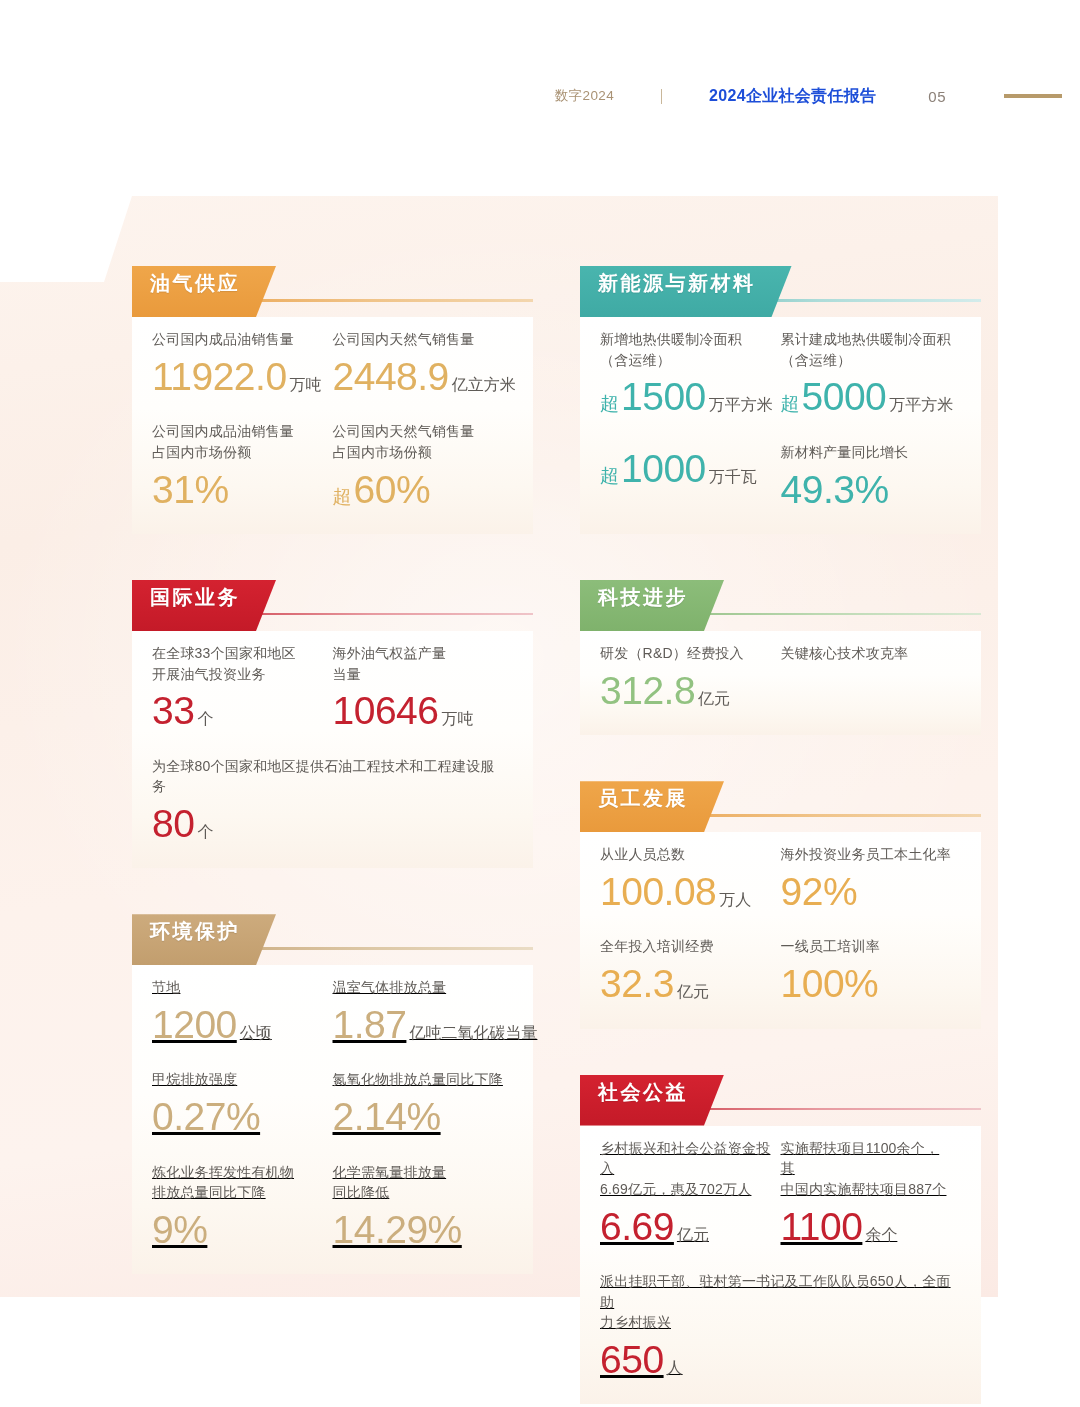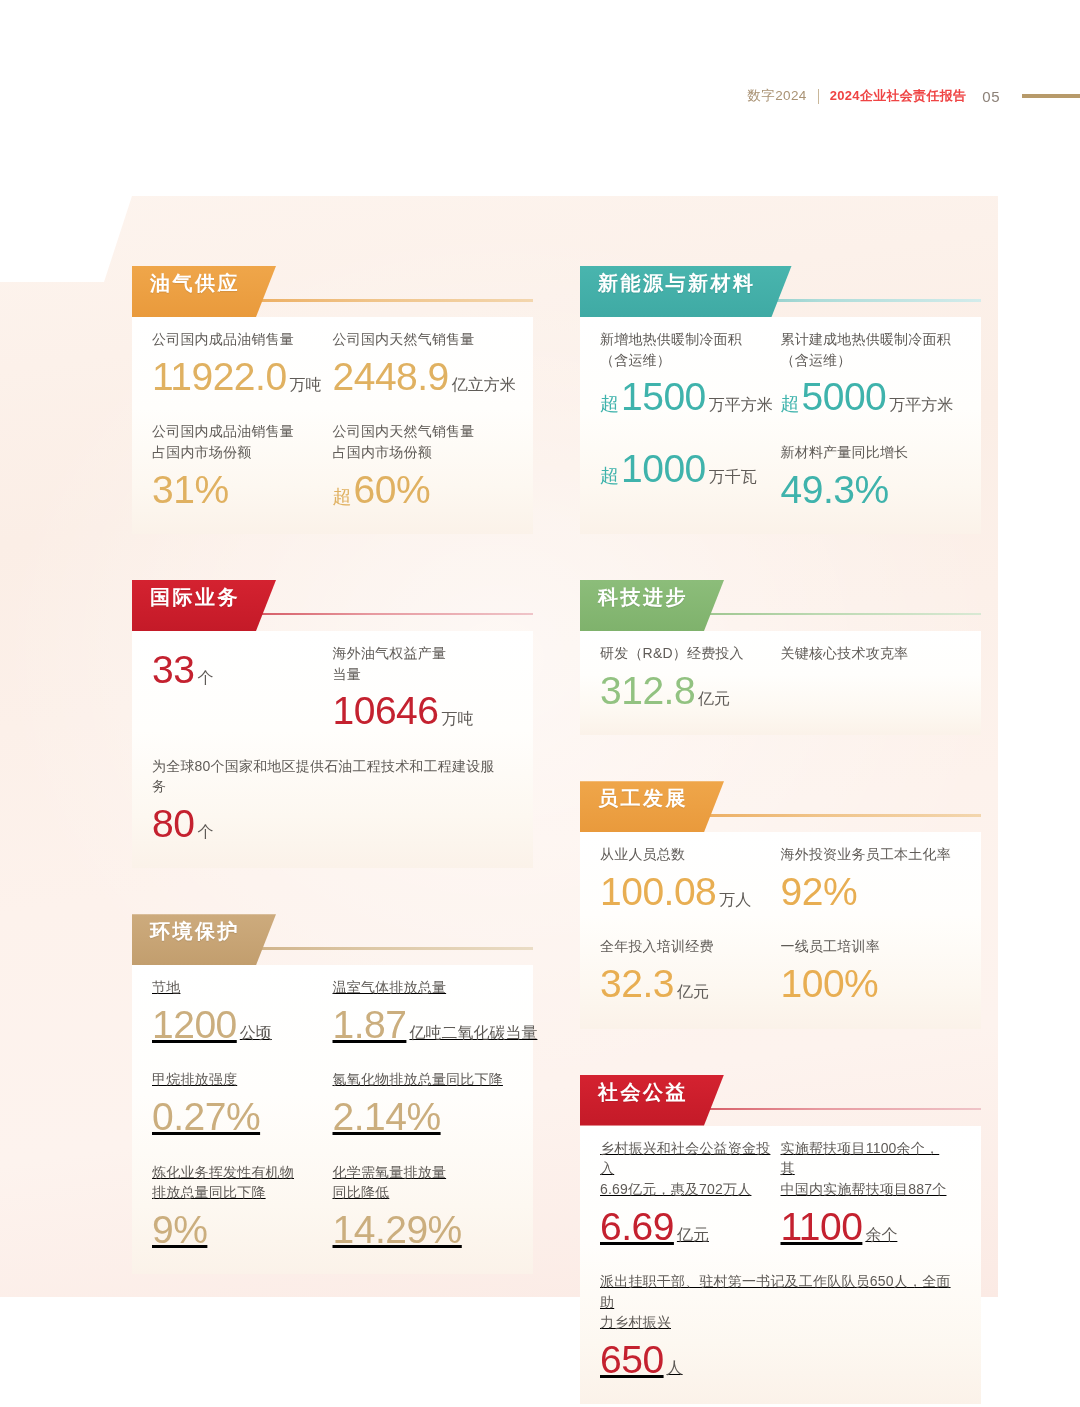--- a/index.html
+++ b/index.html
@@ -17,34 +17,36 @@
   }
 
   
   .header {
     position: absolute;
     top: 80px; right: 0; left: 0;
     height: 32px;
     display: flex;
     align-items: center;
     justify-content: flex-end;
+    padding-right: 18px;
+    gap: 36px;
   }
   .hdr-sec {
     font-size: 13.5px;
     color: #a99274;
     letter-spacing: .4px;
   }
   .hdr-divider {
     width: 1px; height: 15px;
     background: #c9b79a;
     margin: 0 11px;
   }
   .hdr-title {
-    font-size: 13px;
-    color: #ef4444;
+    font-size: 16px;
+    color: #1d4ed8;
     font-weight: bold;
     letter-spacing: .3px;
   }
   .hdr-page {
     font-size: 15px;
     color: #8c8178;
     margin-left: 16px;
     letter-spacing: .5px;
   }
   .hdr-rule {
@@ -231,20 +233,22 @@
               <div class="stat-value">
                 <span class="stat-prefix">超</span>
                 <span class="stat-num">60%</span>
               </div>
             </div>
           </div>
         </div></div>
       <div class="card t-red"><div class="card-rule"></div><div class="card-tab">国际业务</div><div class="card-body">
           <div class="row">
             <div class="cell">
+              <div class="stat-label">在全球33个国家和地区
+开展油气投资业务</div>
               <div class="stat-value">
                 <span class="stat-num">33</span>
                 <span class="stat-unit">个</span>
               </div>
             </div>
             <div class="cell">
               <div class="stat-label">海外油气权益产量
 当量</div>
               <div class="stat-value">
                 <span class="stat-num">10646</span>

